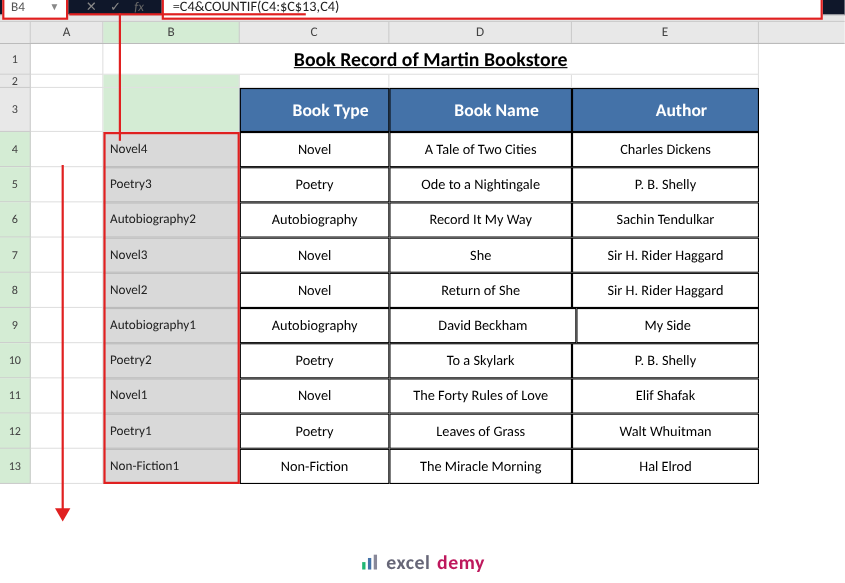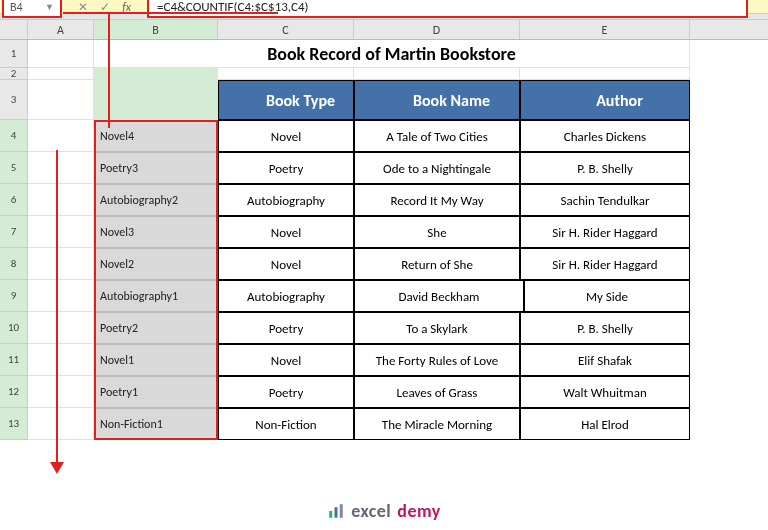--- a/index.html
+++ b/index.html
@@ -10,21 +10,21 @@
     width: 768px;
     height: 530px;
     overflow: hidden;
     position: relative;
   }
   .formula-bar-row {
     display: flex;
     align-items: center;
     height: 14px;
     border-bottom: 1px solid #ccc;
-    background: #fef9c3;
+    background: #0f172a;
   }
   .name-box {
     width: 60px;
     height: 22px;
     border: 2px solid #e02020;
     background: #fff;
     display: flex;
     align-items: center;
     padding: 0 6px;
     font-size: 12px;
@@ -124,20 +124,21 @@
   }
   .r1 { height: 28px; }
   .r2 { height: 12px; }
   .r3 { height: 40px; }
   .rd { height: 32px; }
   .title-cell {
     font-weight: bold;
     font-size: 18px;
     justify-content: center;
     color: #000;
+    text-decoration: underline;
   }
   .th-cell {
     background: #4472a8;
     color: #fff;
     font-weight: bold;
     font-size: 16px;
     justify-content: center;
     border: 1px solid #000;
     padding-left: 35px;
   }

